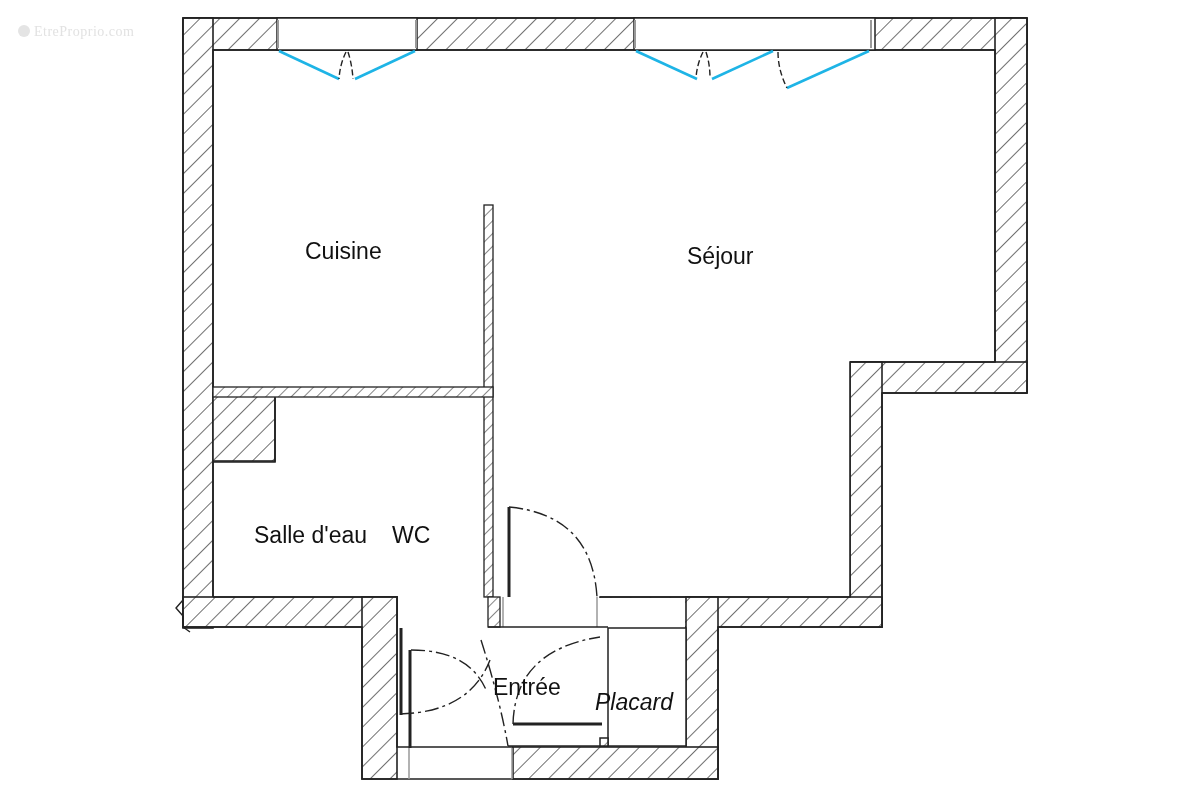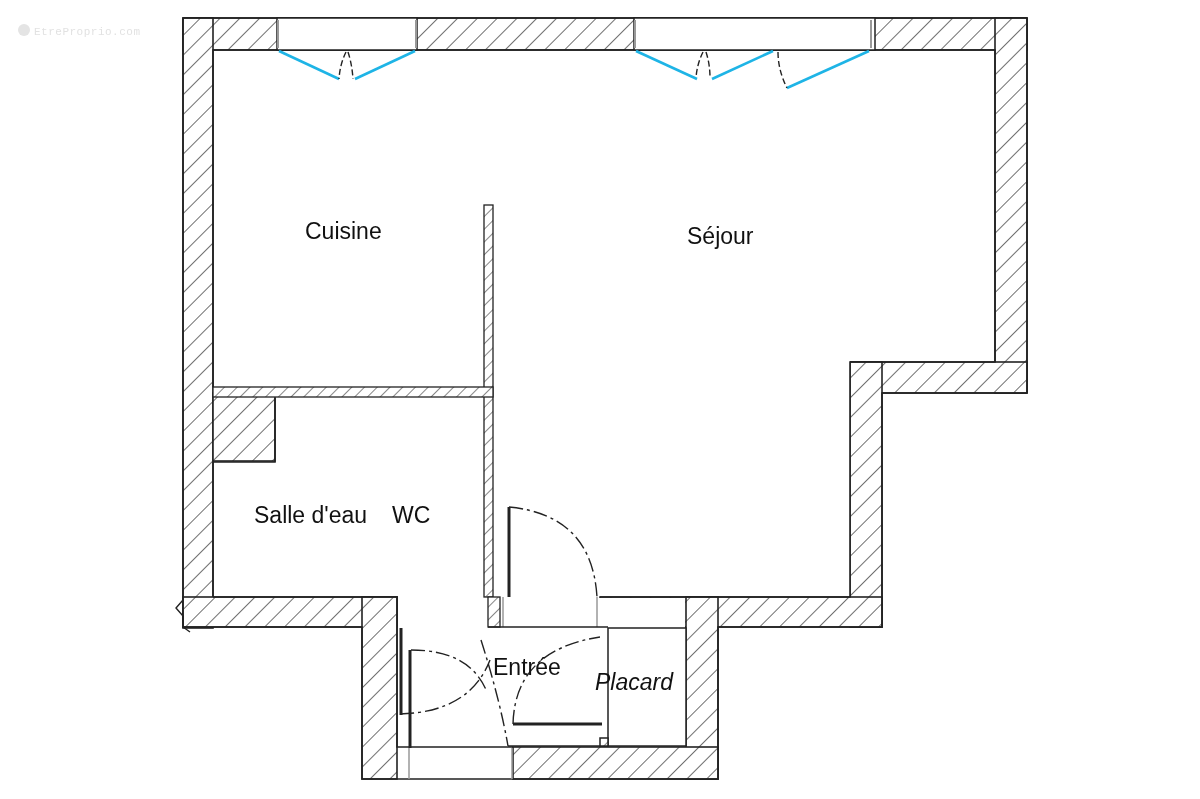--- a/index.html
+++ b/index.html
@@ -1,19 +1,19 @@
 <!DOCTYPE html>
 <html><head>
 <meta charset="utf-8">
 <style>
   html, body { margin:0; padding:0; background:#ffffff; }
   body { width:1200px; height:799px; position:relative; overflow:hidden; font-family:"DejaVu Sans", sans-serif; }
   #plan { position:absolute; left:0; top:0; }
-  .room-label { position:absolute; font-family:"Liberation Sans", sans-serif; font-size:23px; color:#111; white-space:nowrap; }
-  .watermark { position:absolute; left:18px; top:24px; font-family:Liberation Mono, monospace; font-size:11px; color:#e2e2e2; letter-spacing:0.5px; }
+  .room-label { position:absolute; font-family:"Liberation Sans", sans-serif; font-size:23px; color:#111; white-space:nowrap;margin-top:20px; }
+  .watermark { position:absolute; left:18px; top:24px; font-family:Liberation Serif, serif; font-size:14px; color:#e2e2e2; letter-spacing:0.5px; }
   .watermark .wm-icon { display:inline-block; width:12px; height:12px; border-radius:50%; background:#e4e4e4; margin-right:4px; vertical-align:-1px; }
 </style>
 </head>
 <body>
 
 <div class="watermark">
   <span class="wm-icon"></span><span>EtreProprio.com</span>
 </div>
 
 <svg id="plan" width="1200" height="799" viewBox="0 0 1200 799">

